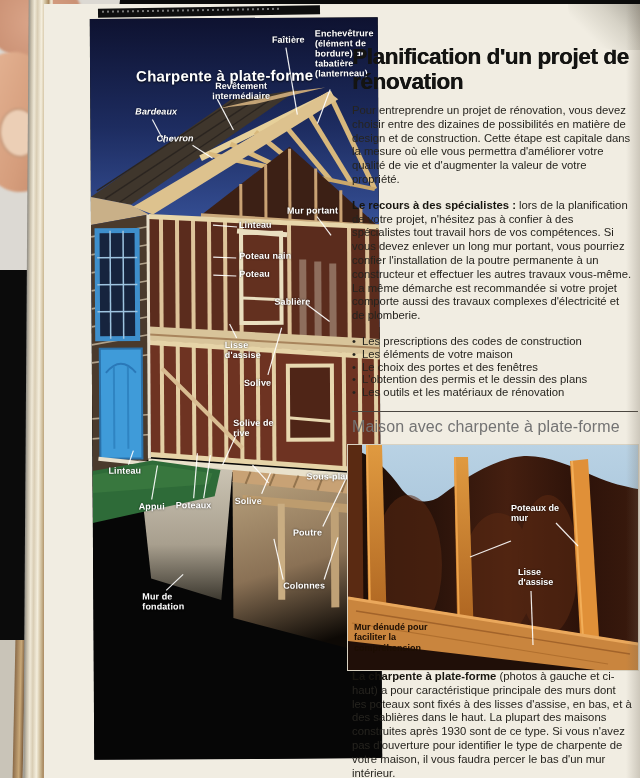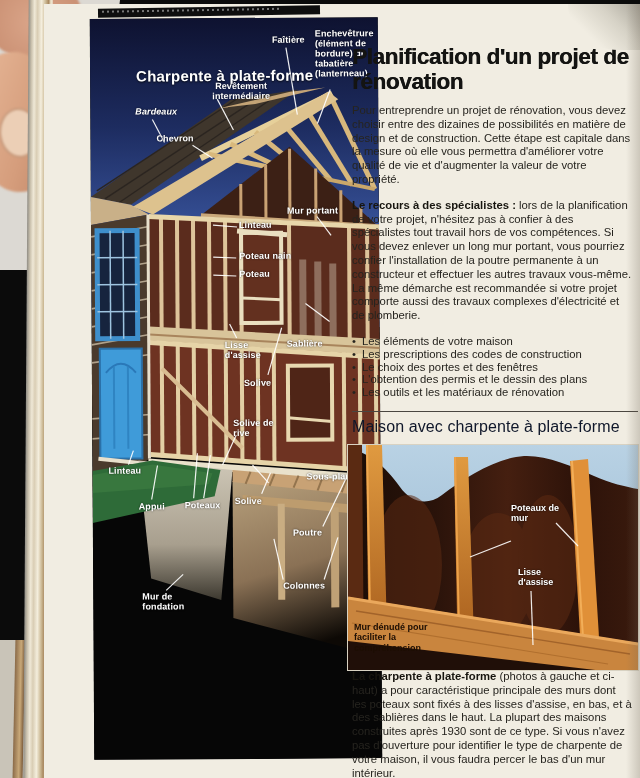--- a/index.html
+++ b/index.html
@@ -44,21 +44,21 @@
   .article{position:absolute;left:308px;top:40px;width:288px;color:#26241f;}
   .article h1{margin:0 0 10px;font-size:22.5px;line-height:25px;font-weight:bold;color:#141412;
     letter-spacing:-.4px;text-shadow:.4px 0 0 #141412;}
   .article p{margin:0 0 12px;font-size:11.3px;line-height:13.8px;width:280px;}
   .article p b{color:#17150f;}
   .article .section-intro{margin-bottom:5px;}
   .bullets{margin:0 0 10px;padding:0;list-style:none;width:280px;}
   .bullets li{font-size:11.3px;line-height:12.8px;padding-left:10px;position:relative;}
   .bullets li::before{content:"•";position:absolute;left:0;top:0;}
   .rule{border:none;border-top:1.6px solid #4a4640;margin:12px 0 6px;width:286px;}
-  .article h2{margin:0 0 9px;font-size:16px;font-weight:normal;color:#0f172a;letter-spacing:.1px;}
+  .article h2{margin:0 0 9px;font-size:16px;font-weight:normal;color:#737373;letter-spacing:.1px;}
 
   
   .photo{position:relative;width:290px;height:225px;margin-left:-4px;background:#be185d;overflow:hidden;
     box-shadow:0 0 0 1px #d8d2c2;}
   .pl{position:absolute;color:#fff;font-weight:bold;font-size:9px;line-height:1.15;
     text-shadow:0 0 2px rgba(0,0,0,.8);}
   .pl.dark{color:#1d0e03;text-shadow:none;}
 
   .caption{margin-top:8px;}
 </style>
@@ -262,48 +262,48 @@
           <line x1="230" y1="509" x2="256" y2="456"></line>
           <line x1="190" y1="562" x2="181" y2="521"></line>
           <line x1="231" y1="562" x2="245" y2="520"></line>
           <line x1="73" y1="572" x2="90" y2="556"></line>
         </g>
       </svg>
 
       <div class="diag-title">Charpente à plate-forme</div>
       <div class="dl" style="left:45px;top:88px;font-style:italic;">Bardeaux</div>
       <div class="dl" style="left:104px;top:63px;width:94px;text-align:center;">Revêtement intermédiaire</div>
-      <div class="dl" style="left:66px;top:115px;">Chevron</div>
+      <div class="dl" style="left:66px;top:115px;font-style:italic;">Chevron</div>
       <div class="dl" style="left:182px;top:17px;">Faîtière</div>
       <div class="dl" style="left:225px;top:11px;width:62px;">Enchevêtrure (élément de bordure) de tabatière (lanterneau)</div>
       <div class="dl" style="left:148px;top:202px;">Linteau</div>
       <div class="dl" style="left:196px;top:188px;width:60px;">Mur portant</div>
       <div class="dl" style="left:148px;top:233px;">Poteau nain</div>
       <div class="dl" style="left:148px;top:251px;">Poteau</div>
-      <div class="dl" style="left:195px;top:279px;margin-top:42px;">Sablière</div>
+      <div class="dl" style="left:183px;top:279px;">Sablière</div>
       <div class="dl" style="left:133px;top:322px;width:46px;">Lisse d'assise</div>
       <div class="dl" style="left:152px;top:360px;">Solive</div>
       <div class="dl" style="left:141px;top:400px;width:44px;">Solive de rive</div>
       <div class="dl" style="left:16px;top:447px;">Linteau</div>
       <div class="dl" style="left:46px;top:483px;">Appui</div>
-      <div class="dl" style="left:92px;top:482px;">Poteaux</div>
+      <div class="dl" style="left:83px;top:482px;">Poteaux</div>
       <div class="dl" style="left:142px;top:478px;">Solive</div>
       <div class="dl" style="left:174px;top:454px;padding-left:40px;">Sous-plancher</div>
       <div class="dl" style="left:200px;top:510px;">Poutre</div>
       <div class="dl" style="left:190px;top:563px;">Colonnes</div>
       <div class="dl" style="left:49px;top:573px;width:64px;">Mur de fondation</div>
     </div>
 
     <div class="article">
       <h1>Planification d'un projet de rénovation</h1>
       <p>Pour entreprendre un projet de rénovation, vous devez choisir entre des dizaines de possibilités en matière de design et de construction. Cette étape est capitale dans la mesure où elle vous permettra d'améliorer votre qualité de vie et d'augmenter la valeur de votre propriété.</p>
       <p><b>Le recours à des spécialistes :</b><span> lors de la planification de votre projet, n'hésitez pas à confier à des spécialistes tout travail hors de vos compétences. Si vous devez enlever un long mur portant, vous pourriez confier l'installation de la poutre permanente à un constructeur et effectuer les autres travaux vous-même. La même démarche est recommandée si votre projet comporte aussi des travaux complexes d'électricité et de plomberie.</span></p>
       <ul class="bullets">
+        <li>Les prescriptions des codes de construction</li>
         <li>Les éléments de votre maison</li>
-        <li>Les prescriptions des codes de construction</li>
         <li>Le choix des portes et des fenêtres</li>
         <li>L'obtention des permis et le dessin des plans</li>
         <li>Les outils et les matériaux de rénovation</li>
       </ul>
       <hr class="rule">
       <h2>Maison avec charpente à plate-forme</h2>
 
       <div class="photo">
         <svg width="290" height="225" viewBox="0 0 290 225">
           <defs>

